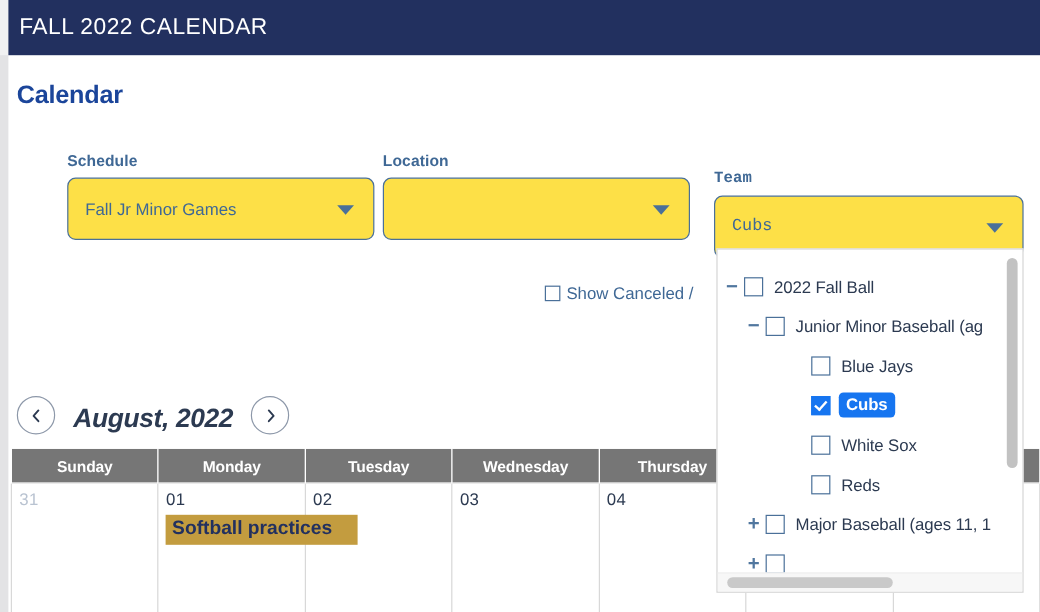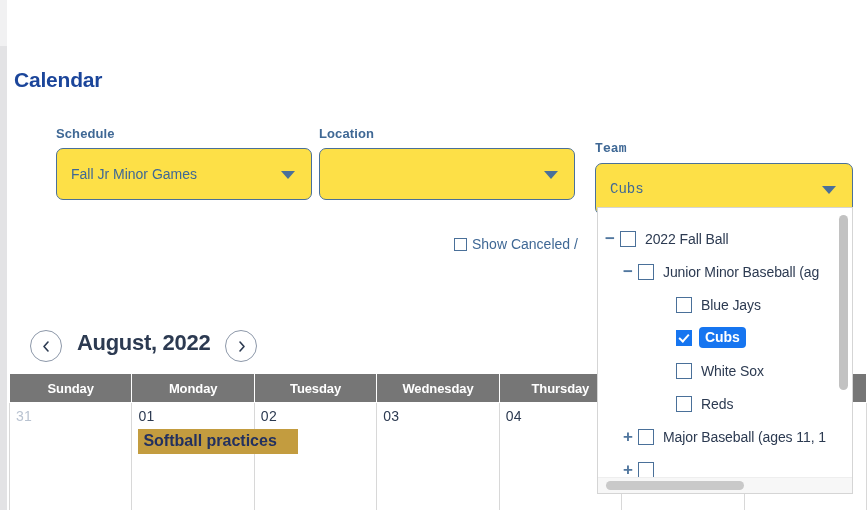--- a/index.html
+++ b/index.html
@@ -125,23 +125,24 @@
     width: 13px; height: 13px;
     border: 1px solid #4a7099;
     background: #fff;
     margin-right: 5px;
     box-sizing: border-box;
     flex: none;
   }
   
   .monthnav {
     position: absolute;
-    left: 30px; top: 330px;
-    display: flex;
-    align-items: flex-start;
+    left: 14px; top: 330px;
+    display: flex;
+    align-items: flex-end;
+    font-style: italic;
   }
   .circbtn {
     width: 30px; height: 30px;
     border: 1px solid #8d98a9;
     border-radius: 50%;
     display: flex;
     align-items: center;
     justify-content: center;
     cursor: pointer;
     background: #fff;
@@ -308,20 +309,23 @@
   }
 </style>
 </head>
 <body>
 
 <div class="page">
 
   <div class="gutter"></div>
   <div class="gutter-top"></div>
 
+  <div class="appbar">
+    <div class="appbar-title">FALL 2022 CALENDAR</div>
+  </div>
 
   <div class="page-title">Calendar</div>
 
   <div class="filters">
 
     <div class="field" id="f-schedule">
       <span class="field-label">Schedule</span>
       <div class="select">
         <span>Fall Jr Minor Games</span>
         <span class="caret"></span>

